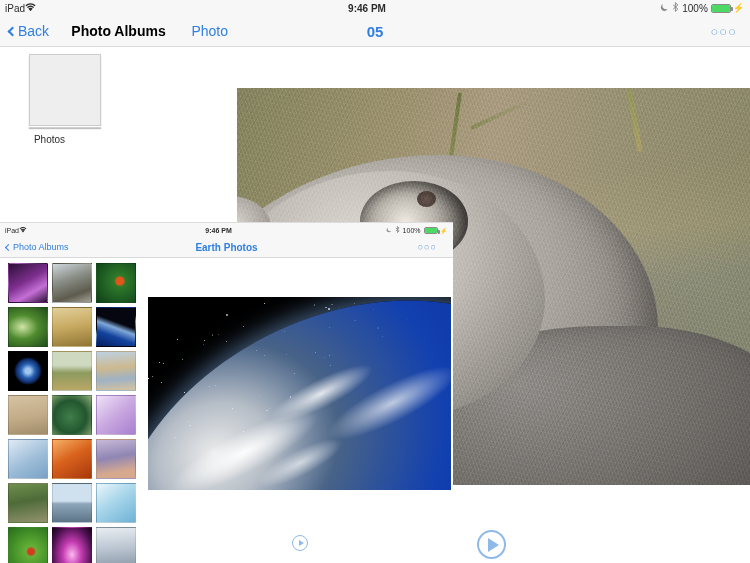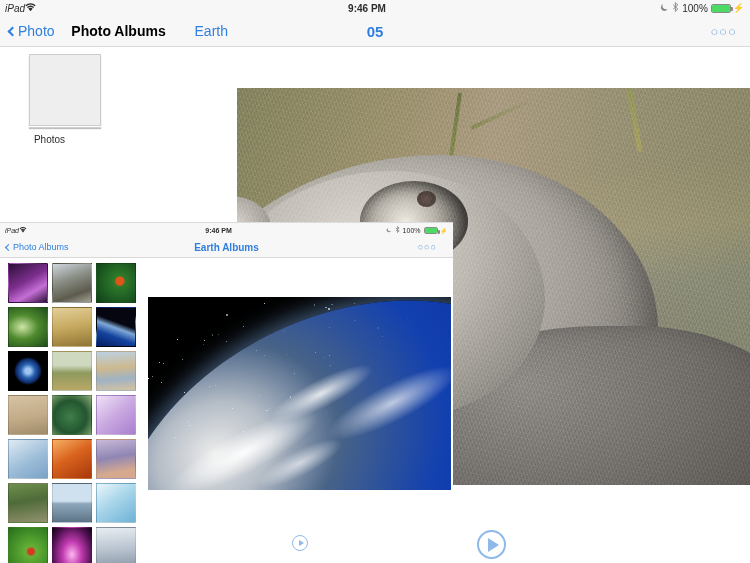--- a/index.html
+++ b/index.html
@@ -13,21 +13,21 @@
 
   
   .statusbar {
     position: absolute; left: 0; top: 0;
     display: flex; align-items: center;
     background: #f7f7f7;
     color: #2b2b2b;
     font-size: 10px;
     padding: 0 5px;
   }
-  .sb-left { display: flex; align-items: center; gap: 0; font-style: italic; }
+  .sb-left { display: flex; align-items: center; gap: 0; }
   .sb-center { position: absolute; left: 0; right: 16px; text-align: center; font-weight: bold; pointer-events: none; }
   .sb-right { margin-left: auto; display: flex; align-items: center; gap: 3px; position: relative; z-index: 2; }
   .wifi-ico { display: inline-block; }
   .batt {
     display: inline-block; width: 20px; height: 9px;
     border: 1px solid #8b8b8b; border-radius: 2px; position: relative;
     background: #fff;
   }
   .batt::after {
     content: ""; position: absolute; right: -3px; top: 2px;
@@ -341,24 +341,24 @@
               <path d="M1.9 4.1a5.6 5.6 0 0 1 7.2 0l-.9 1a4.3 4.3 0 0 0-5.4 0z" fill="#2b2b2b"></path>
               <path d="M0.4 2.2a8 8 0 0 1 10.2 0l-.9 1a6.7 6.7 0 0 0-8.4 0z" fill="#2b2b2b"></path>
             </svg>
         </span>
       </span>
     </div>
 
     <div class="navbar" id="albums-navbar">
       <span class="nav-btn">
         <span class="chev"></span>
-        <span>Photo</span>
+        <span>Back</span>
       </span>
       <span class="nav-title">Photo Albums</span>
-      <span class="edit">Earth</span>
+      <span class="edit">Photo</span>
     </div>
 
     <div class="album-grid">
       <div class="album">
         <div class="thumb art-aurora"></div>
         <div class="caption">Photos</div>
       </div>
     </div>
   </div>
 
@@ -393,21 +393,21 @@
           </span>
         <span class="bolt" style="font-size:6px">⚡</span>
       </span>
     </div>
 
     <div class="navbar" id="inner-navbar">
       <span class="nav-btn">
         <span class="chev"></span>
         <span>Photo Albums</span>
       </span>
-      <span class="nav-title">Earth Albums</span>
+      <span class="nav-title">Earth Photos</span>
       <span class="dots">○○○</span>
     </div>
 
     <div class="photo-grid" id="photo-grid">
         <div class="cell" style="background: linear-gradient(150deg, rgb(44, 16, 56), rgb(125, 47, 142) 45%, rgb(197, 111, 214) 70%, rgb(42, 15, 52));"></div>
         <div class="cell" style="background: linear-gradient(160deg, rgb(207, 215, 221), rgb(138, 142, 134) 40%, rgb(93, 91, 77) 75%, rgb(166, 163, 150));"></div>
         <div class="cell" style="background: radial-gradient(circle at 60% 45%, rgb(224, 85, 26) 0px, rgb(224, 85, 26) 12%, rgb(47, 122, 42) 18%, rgb(29, 92, 34) 60%, rgb(17, 61, 22));"></div>
         <div class="cell" style="background: radial-gradient(at 35% 50%, rgb(207, 230, 166), rgb(79, 138, 46) 45%, rgb(31, 77, 26));"></div>
         <div class="cell" style="background: linear-gradient(170deg, rgb(227, 207, 155), rgb(198, 169, 95) 50%, rgb(143, 116, 52));"></div>
         <div class="cell" style="background: linear-gradient(200deg, rgb(5, 6, 15) 0px, rgb(5, 6, 15) 40%, rgb(127, 168, 216) 52%, rgb(19, 67, 158) 70%, rgb(6, 29, 94));"></div>

